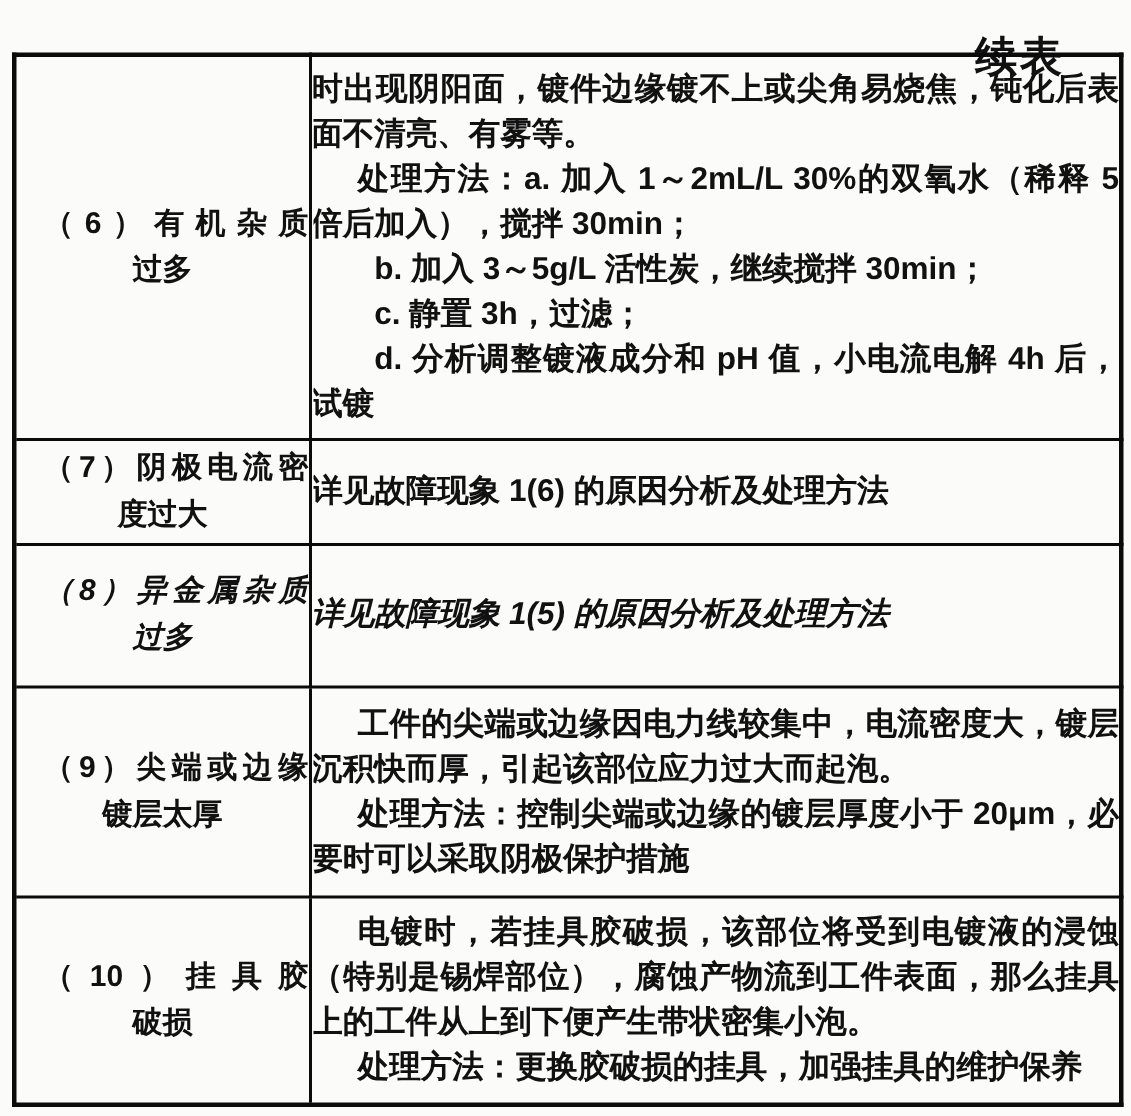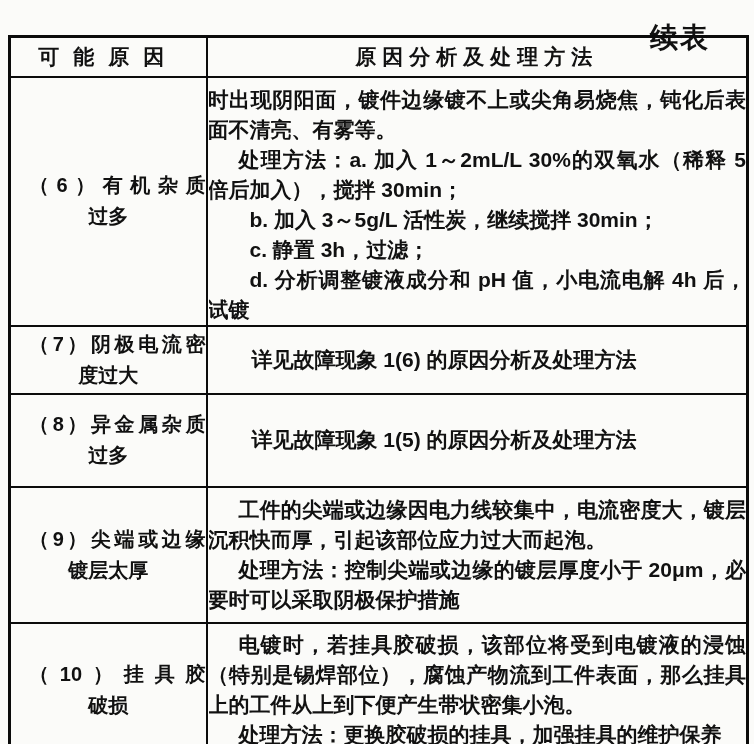--- a/index.html
+++ b/index.html
@@ -40,21 +40,21 @@
     border: 2px solid #0b0b0b;
     padding: 0;
     overflow: hidden;
   }
   col.c1 { width: 197px; }
   col.c2 { width: 541px; }
 
   tr.hrow  { height: 40px; }
   tr.row0  { height: 247px; }
   tr.row1  { height: 68px; }
-  tr.row2  { height: 93px; }
+  tr.row2  { height: 93px; font-style: italic; }
   tr.row3  { height: 136px; }
   tr.row4  { height: 135px; }
 
   th.hcell {
     font-size: 21px;
     font-weight: 700;
     text-align: center;
     vertical-align: middle;
   }
   th.hcause   { letter-spacing: 14px; padding-left: 14px; }
@@ -82,40 +82,36 @@
     vertical-align: middle;
     border-radius: 11px;
   }
   td.analysis.top { vertical-align: top; padding-top: 7px; }
   td.analysis p {
     margin: 0;
     text-align: justify;
   }
   td.analysis p.ind { text-indent: 31px; }
   td.analysis p.sub { text-indent: 42px; }
-  td.analysis.centered { text-align: center; padding-left: 44px; }
+  td.analysis.centered { text-align: center; }
 </style>
 </head>
 <body>
 
 <div class="page">
 
   <div class="continued">续表</div>
 
   <table class="tbl">
     <colgroup>
       <col class="c1">
       <col class="c2">
     </colgroup>
 
     <tbody>
-        <tr class="hrow">
-      <th class="hcell hcause">可能原因</th>
-      <th class="hcell hanalysis">原因分析及处理方法</th>
-    </tr>
 
     <tr class="row0">
       <td class="cause">
         <div class="cause-l1">（6）有机杂质</div>
         <div class="cause-l2">过多</div>
       </td>
       <td class="analysis top">
         <p>时出现阴阳面，镀件边缘镀不上或尖角易烧焦，钝化后表面不清亮、有雾等。</p>
         <p class="ind">处理方法：a. 加入 1～2mL/L 30%的双氧水（稀释 5 倍后加入），搅拌 30min；</p>
         <p class="sub">b. 加入 3～5g/L 活性炭，继续搅拌 30min；</p>

